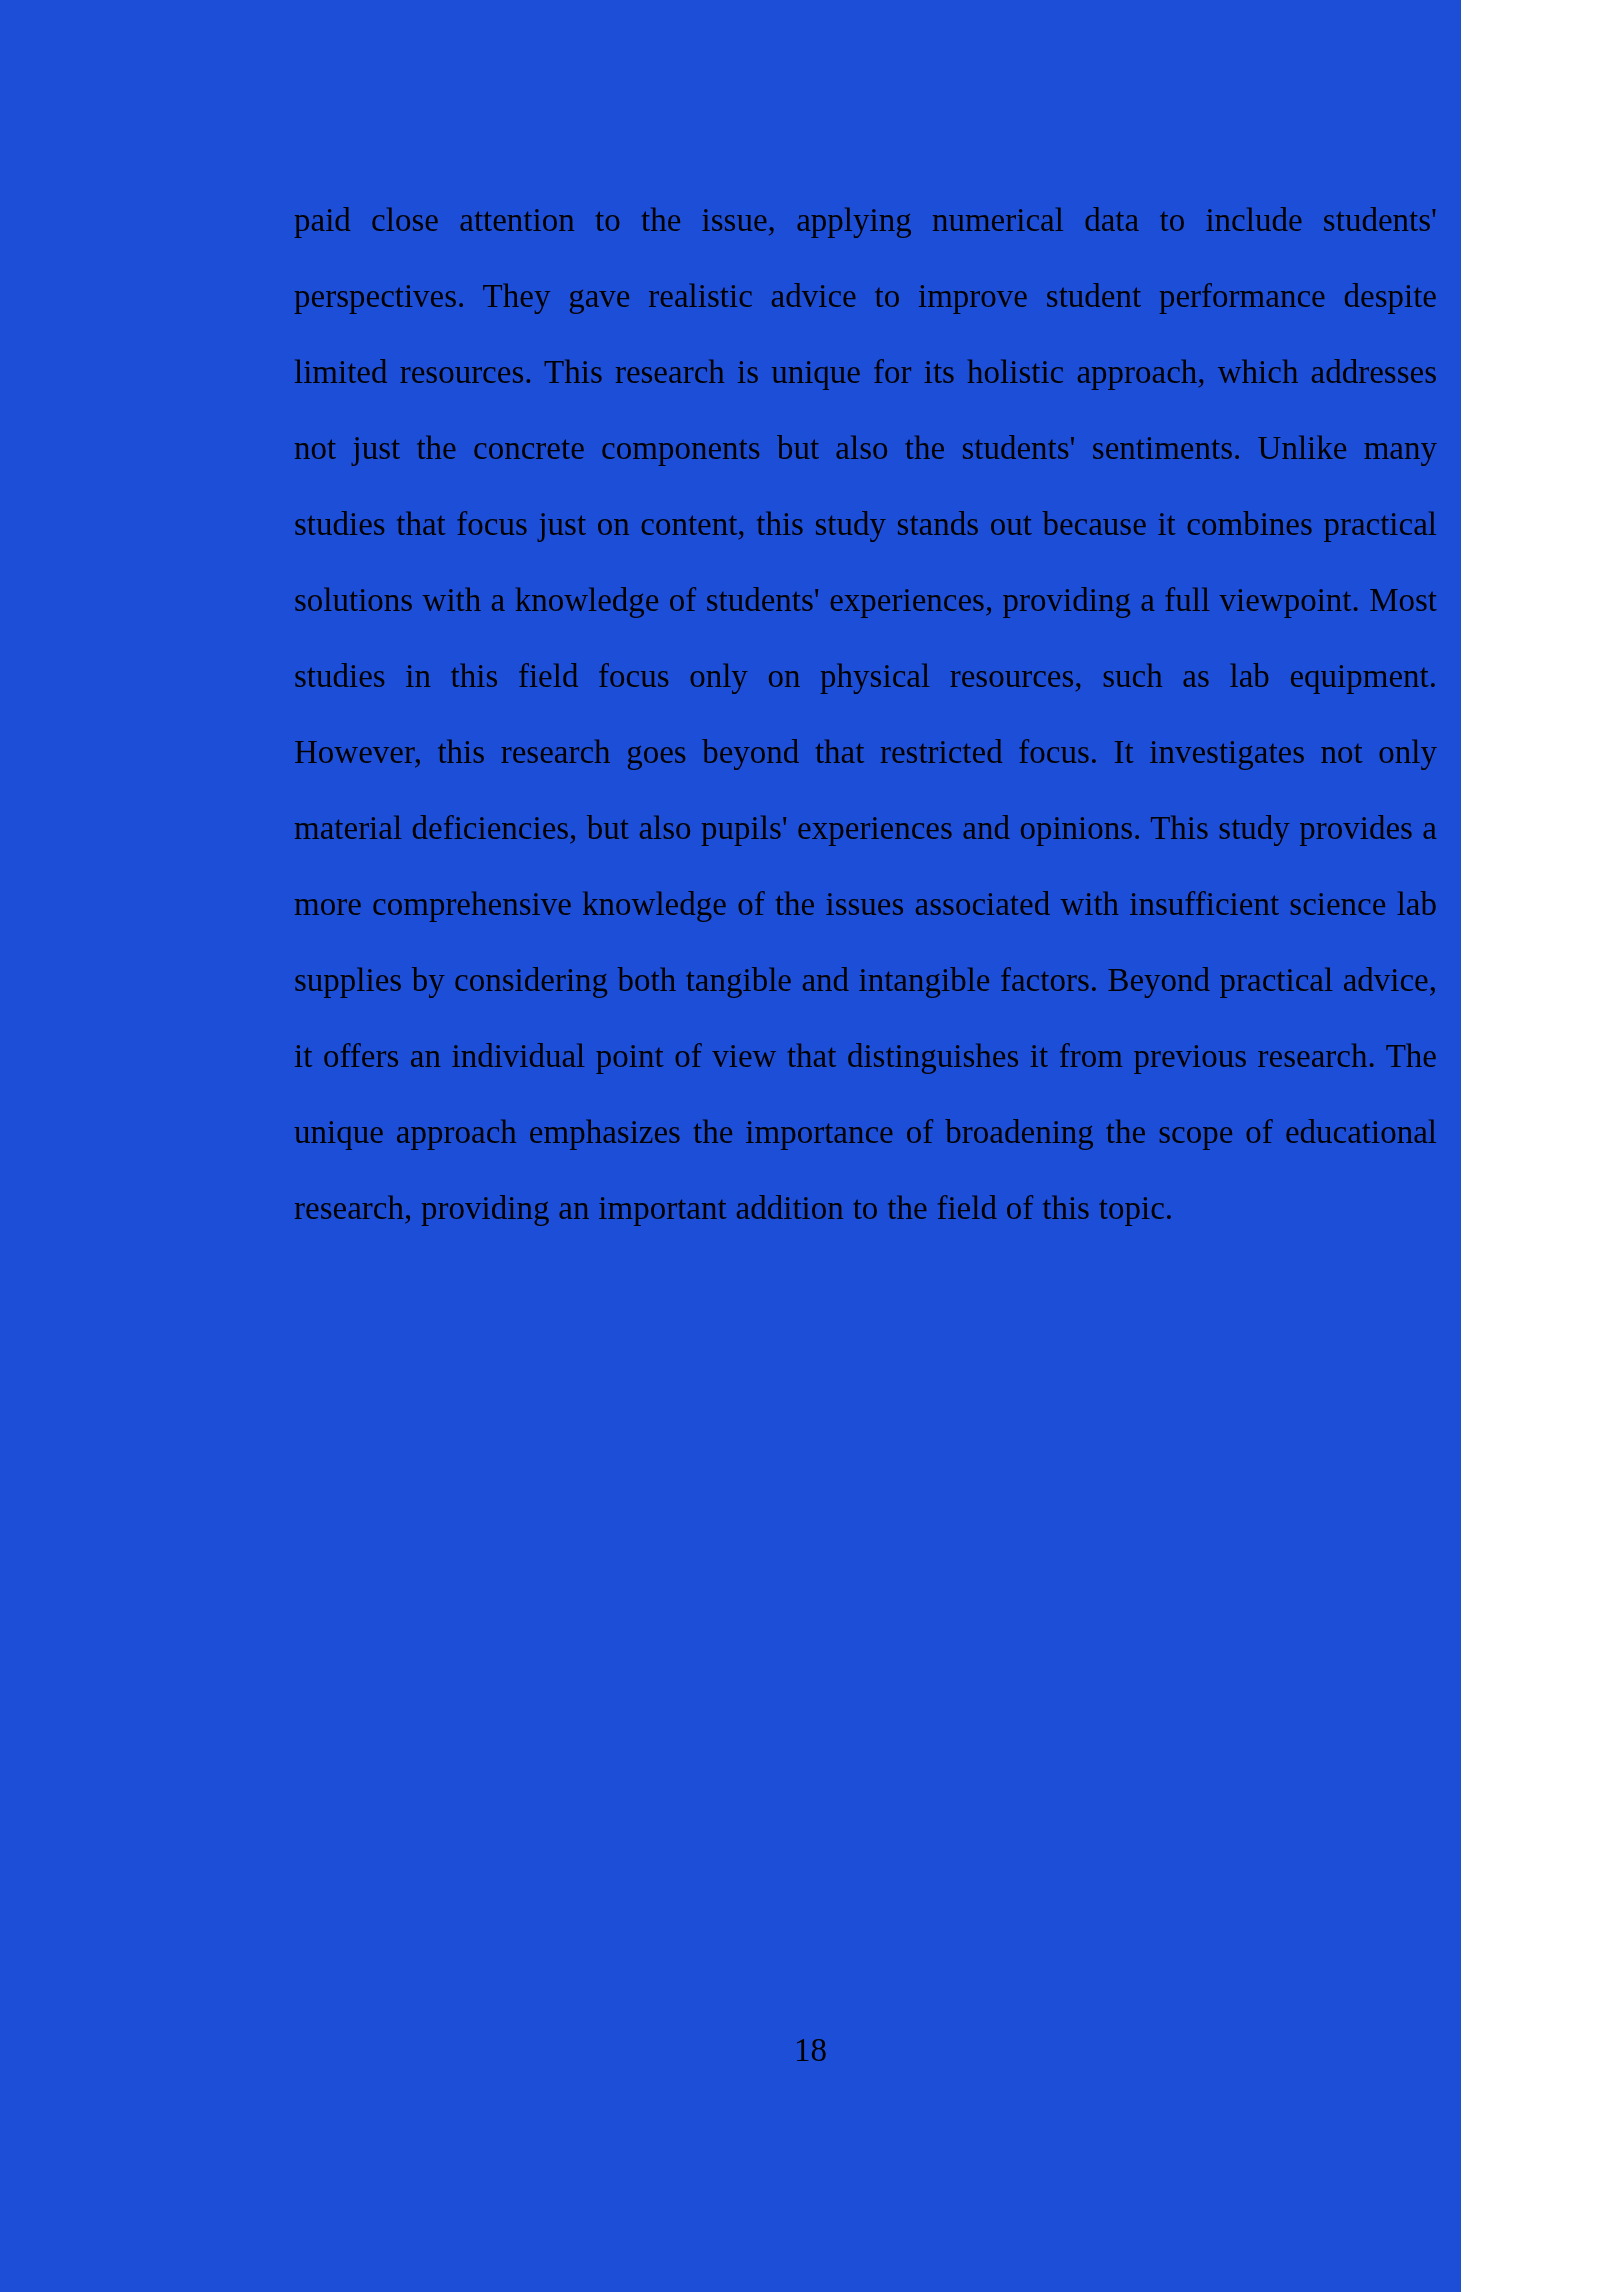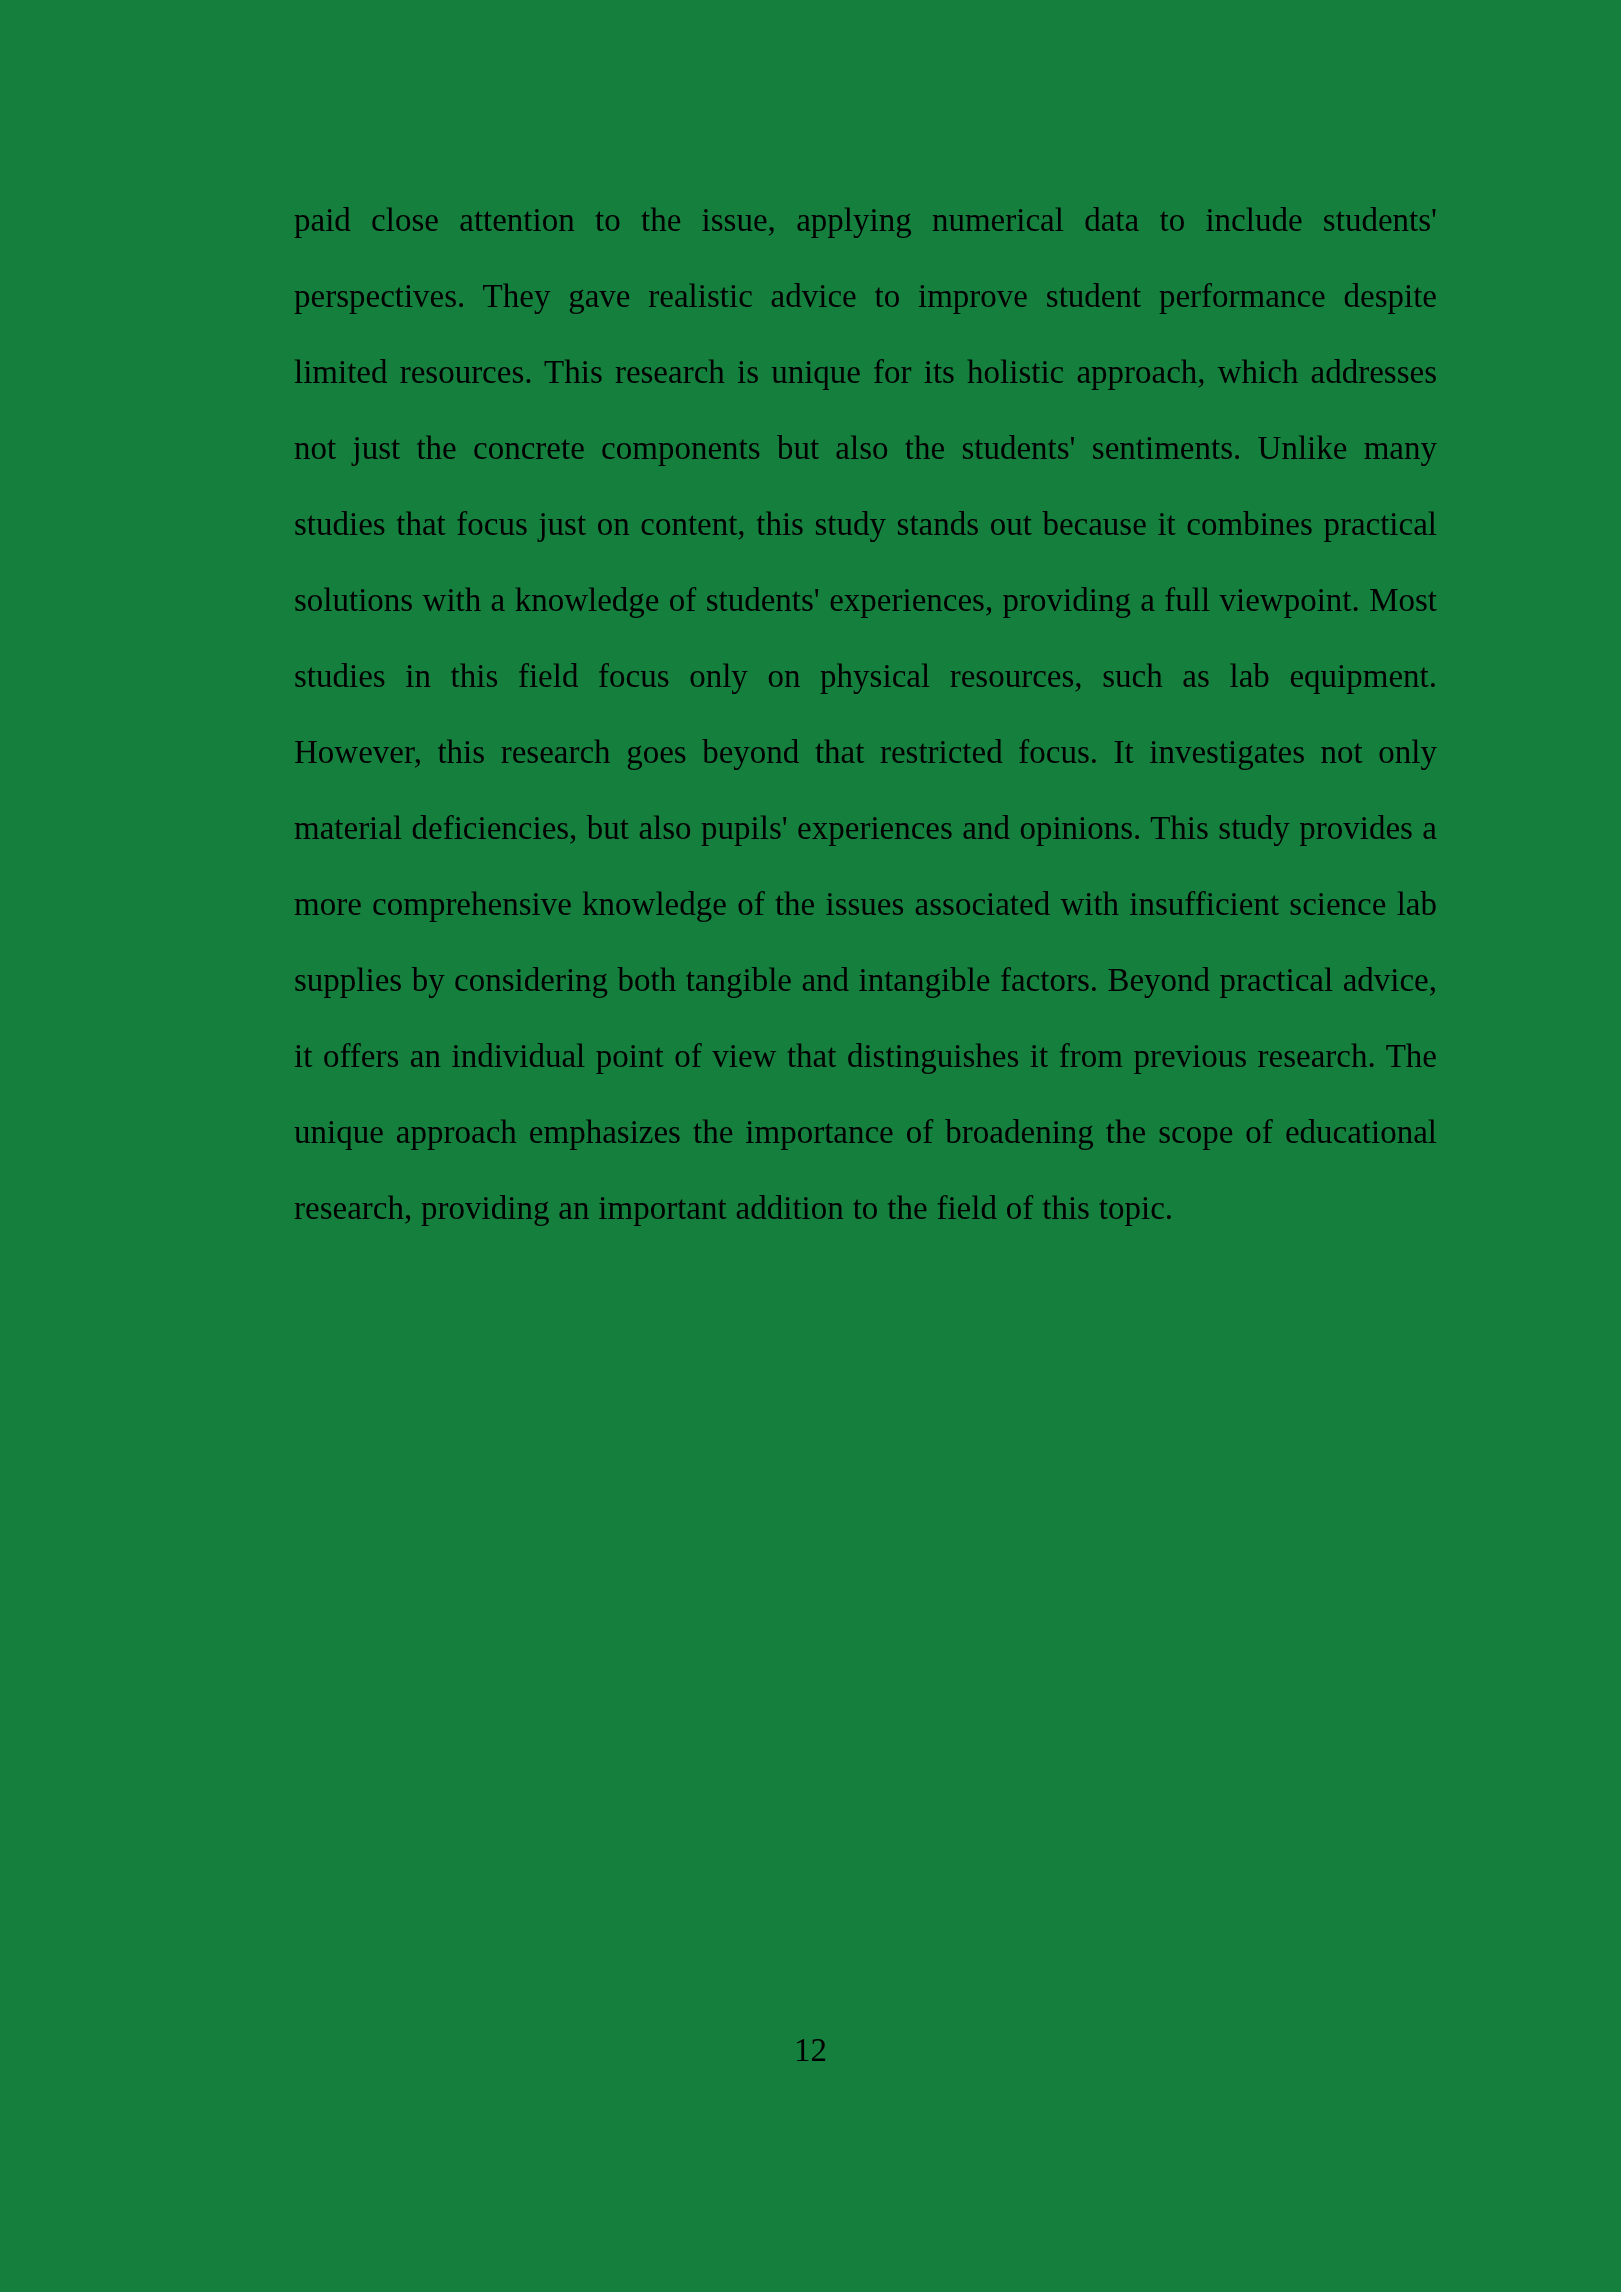--- a/index.html
+++ b/index.html
@@ -4,23 +4,23 @@
 <title>Document Page</title>
 <style>
   html, body {
     margin: 0;
     padding: 0;
     background: #ffffff;
   }
 
   .page {
     position: relative;
-    width: 1621px;
+    width: 1461px;
     height: 2293px;
-    background: #15803d;
+    background: #1d4ed8;
     overflow: hidden;
     box-sizing: border-box;
   }
 
   .content-area {
     position: absolute;
     left: 294px;
     top: 182px;
     width: 1143px;
   }
@@ -59,17 +59,17 @@
 </head>
 <body>
 
 <div class="page">
 
   <div class="content-area">
     <p class="body-paragraph">paid close attention to the issue, applying numerical data to include students' perspectives. They gave realistic advice to improve student performance despite limited resources. This research is unique for its holistic approach, which addresses not just the concrete components but also the students' sentiments. Unlike many studies that focus just on content, this study stands out because it combines practical solutions with a knowledge of students' experiences, providing a full viewpoint. Most studies in this field focus only on physical resources, such as lab equipment. However, this research goes beyond that restricted focus. It investigates not only material deficiencies, but also pupils' experiences and opinions. This study provides a more comprehensive knowledge of the issues associated with insufficient science lab supplies by considering both tangible and intangible factors. Beyond practical advice, it offers an individual point of view that distinguishes it from previous research. The unique approach emphasizes the importance of broadening the scope of educational research, providing an important addition to the field of this topic.</p>
   </div>
 
   <div class="page-number-area">
-    <span class="page-number">12</span>
+    <span class="page-number">18</span>
   </div>
 
 </div>
 
 
 </body></html>

